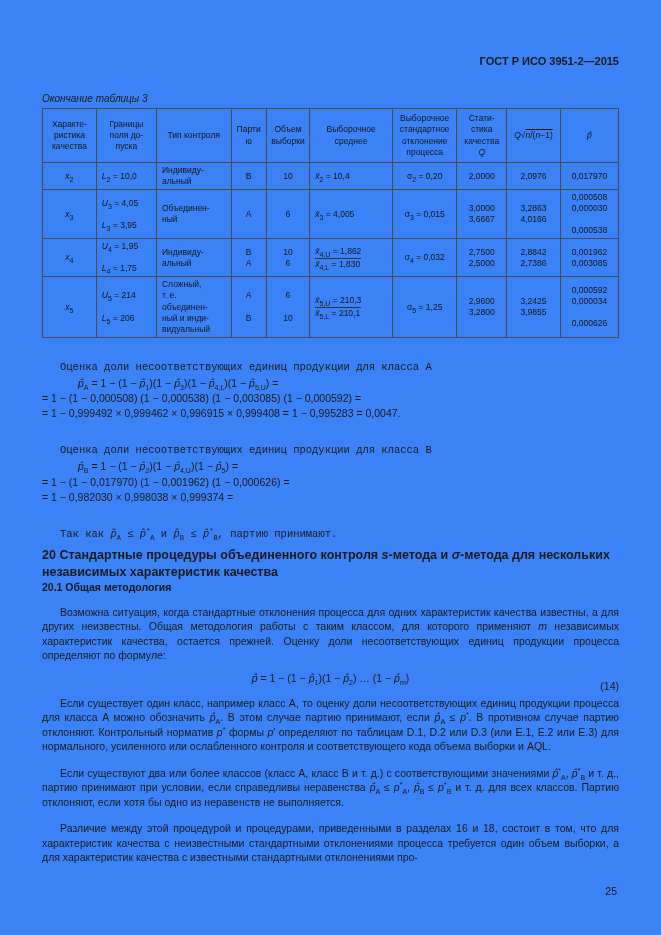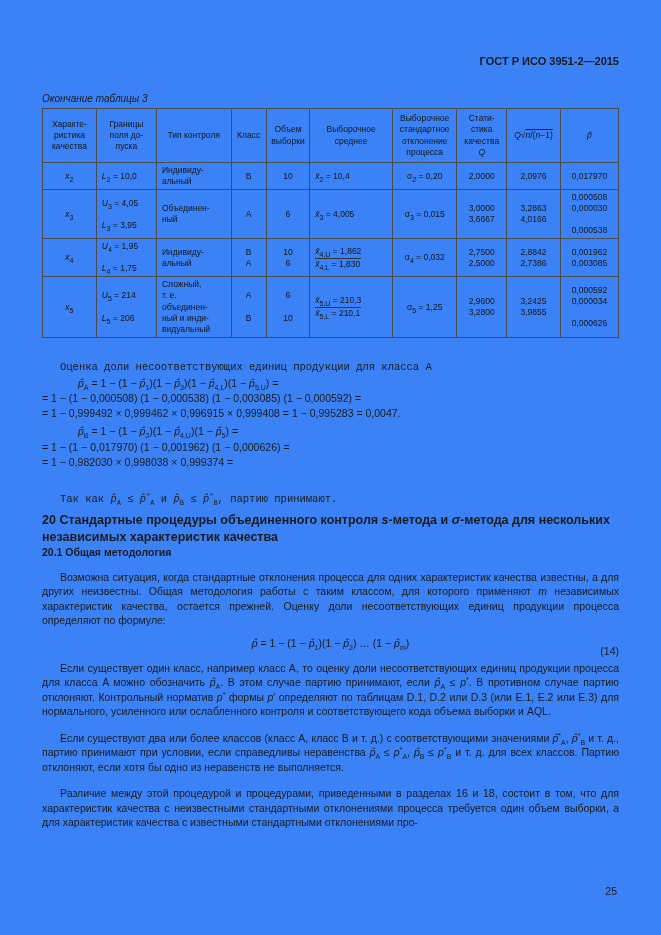--- a/index.html
+++ b/index.html
@@ -57,21 +57,21 @@
     <div class="doc-number">ГОСТ Р ИСО 3951-2—2015</div>
 
     <div class="table-caption">Окончание таблицы 3</div>
 
     <table class="t3">
       <thead>
           <tr>
             <th class="c0">Характе-<br>ристика<br>качества</th>
             <th class="c1">Границы<br>поля до-<br>пуска</th>
             <th class="c2">Тип контроля</th>
-            <th class="c3">Класс</th>
+            <th class="c3">Партию</th>
             <th class="c4">Объем<br>выборки</th>
             <th class="c5">Выборочное<br>среднее</th>
             <th class="c6">Выборочное<br>стандартное<br>отклонение<br>процесса</th>
             <th class="c7">Стати-<br>стика<br>качества<br><i>Q</i></th>
             <th class="c8"><i>Q</i>√<span class="ol"><i>n</i>/(<i>n</i>−1)</span></th>
             <th class="c9"><i>p̂</i></th>
           </tr>
         </thead>
       <tbody>
           <tr>
@@ -125,20 +125,21 @@
         </tbody>
     </table>
 
     <p class="cap">Оценка доли несоответствующих единиц продукции для класса A</p>
     <div class="formula">
       <div class="f-line ind"><i>p̂</i><sub>A</sub> = 1 − (1 − <i>p̂</i><sub>1</sub>)(1 − <i>p̂</i><sub>3</sub>)(1 − <i>p̂</i><sub>4,L</sub>)(1 − <i>p̂</i><sub>5,U</sub>) =</div>
       <div class="f-line">= 1 − (1 − 0,000508) (1 − 0,000538) (1 − 0,003085) (1 − 0,000592) =</div>
       <div class="f-line">= 1 − 0,999492 × 0,999462 × 0,996915 × 0,999408 = 1 − 0,995283 = 0,0047.</div>
     </div>
 
+    <p class="cap">Оценка доли несоответствующих единиц продукции для класса B</p>
     <div class="formula">
       <div class="f-line ind"><i>p̂</i><sub>B</sub> = 1 − (1 − <i>p̂</i><sub>2</sub>)(1 − <i>p̂</i><sub>4,U</sub>)(1 − <i>p̂</i><sub>5</sub>) =</div>
       <div class="f-line">= 1 − (1 − 0,017970) (1 − 0,001962) (1 − 0,000626) =</div>
       <div class="f-line">= 1 − 0,982030 × 0,998038 × 0,999374 =</div>
     </div>
 
     <p class="cap">Так как <i>p̂</i><sub>A</sub> ≤ <i>p̂</i><sup>*</sup><sub>A</sub> и <i>p̂</i><sub>B</sub> ≤ <i>p̂</i><sup>*</sup><sub>B</sub>, партию принимают.</p>
 
     <h2 class="sec">20 Стандартные процедуры объединенного контроля <i>s</i>-метода и <i>σ</i>-метода для нескольких независимых характеристик качества</h2>
     <h3 class="subsec">20.1 Общая методология</h3>

